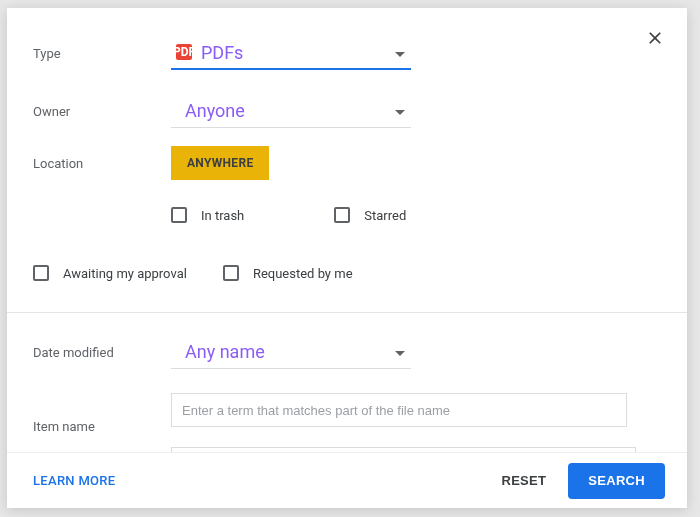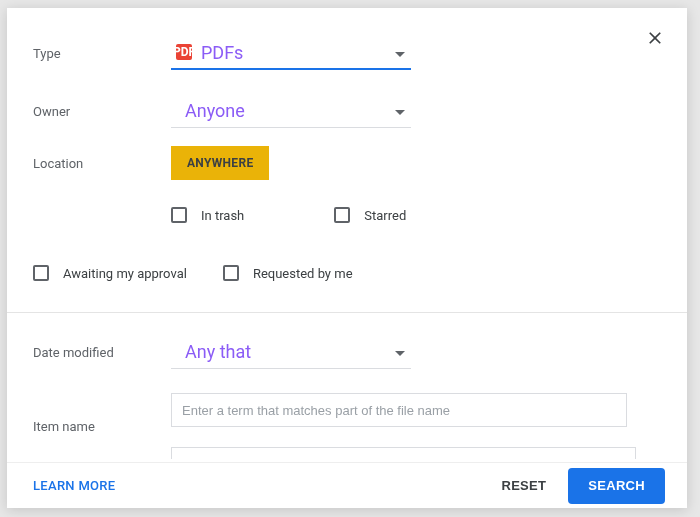--- a/index.html
+++ b/index.html
@@ -136,21 +136,21 @@
   .stub-box {
     width: 465px;
     height: 12px;
     border: 1px solid #dadce0;
     border-bottom: none;
     margin-top: 20px;
   }
   .footer {
     position: absolute;
     left: 0; right: 0; bottom: 0;
-    height: 46px;
+    height: 56px;
     display: flex;
     align-items: center;
     padding: 0 22px 0 26px;
     border-top: 1px solid #eee;
     background: #fff;
   }
   .learn {
     color: #1a73e8;
     font-size: 13px;
     font-weight: 500;
@@ -264,21 +264,21 @@
       </div>
     </div>
 
     <hr class="divider">
 
     <div class="row">
       <div class="label">Date modified</div>
       <div class="control-area">
         <div class="dd">
           <span class="icon-slot" style="width:0;margin:0"></span>
-          <span class="dd-text" style="padding-left:10px">Any that</span>
+          <span class="dd-text" style="padding-left:10px">Any name</span>
           <span class="chev">
             <svg width="10" height="5" viewBox="0 0 10 5">
                 <path fill="currentColor" d="M0 0l5 5 5-5z"></path>
               </svg>
           </span>
         </div>
       </div>
     </div>
 
     <div class="row" style="margin-bottom:0">

